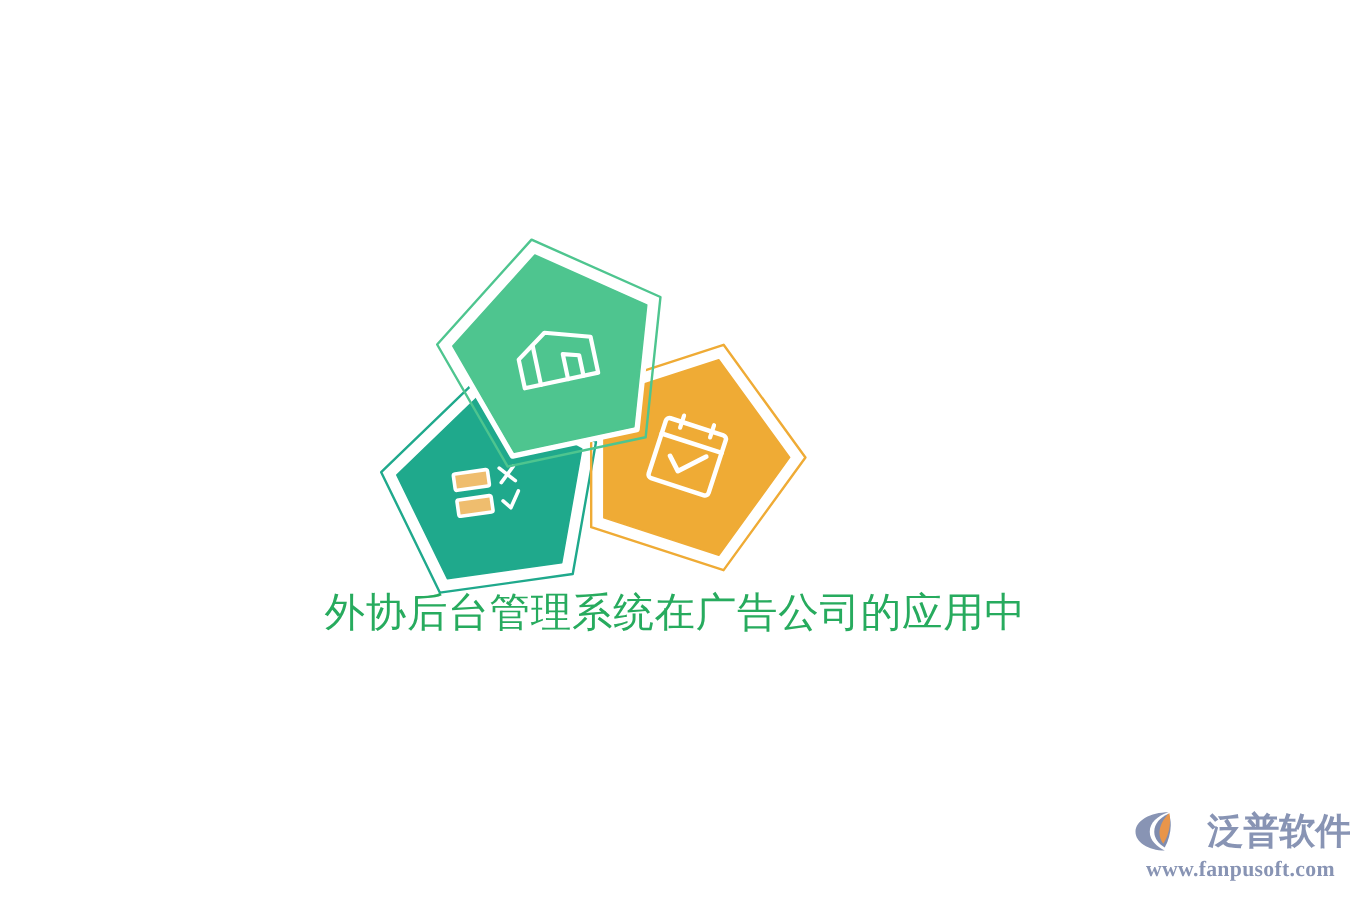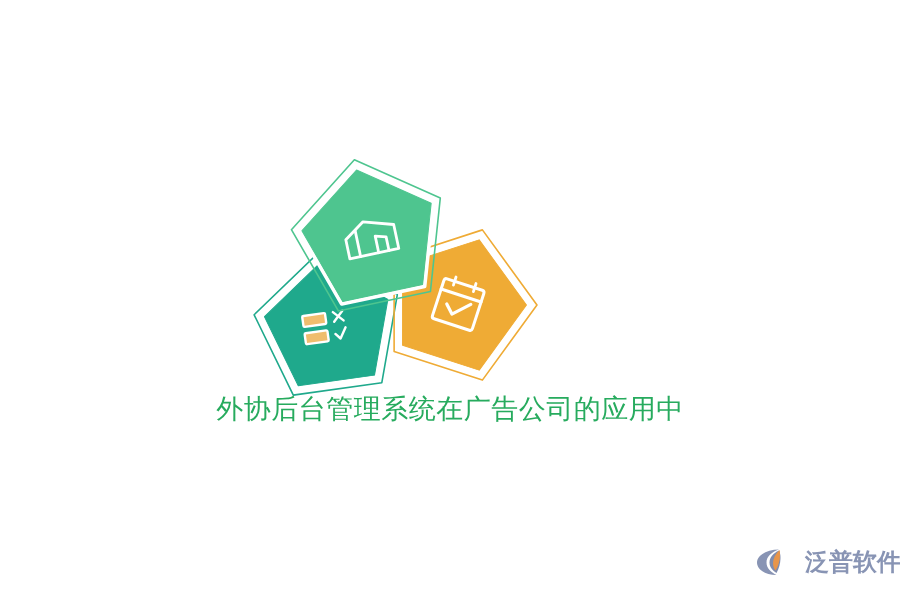--- a/index.html
+++ b/index.html
@@ -179,15 +179,16 @@
                  C 37,53 27,45 27,33 C 27,21 37,12 52,7 Z" fill="#8894b4"></path>
 
         <path d="M 52,9 C 41,14 33,22 33,33 C 33,42 39,49 47,54
                  C 52,45 55,34 55,24 C 55,18 54,13 52,9 Z" fill="#7f8cae"></path>
 
         <path d="M 53,8 C 45,16 40,25 40,34 C 40,40 42,45 45,49
                  C 51,40 54,28 54,19 C 54,15 54,11 53,8 Z" fill="#e8954a"></path>
       </svg>
       <span class="brand-name">泛普软件</span>
     </div>
+    <div class="brand-url">www.fanpusoft.com</div>
   </div>
 
 </div>
 
 </body></html>

